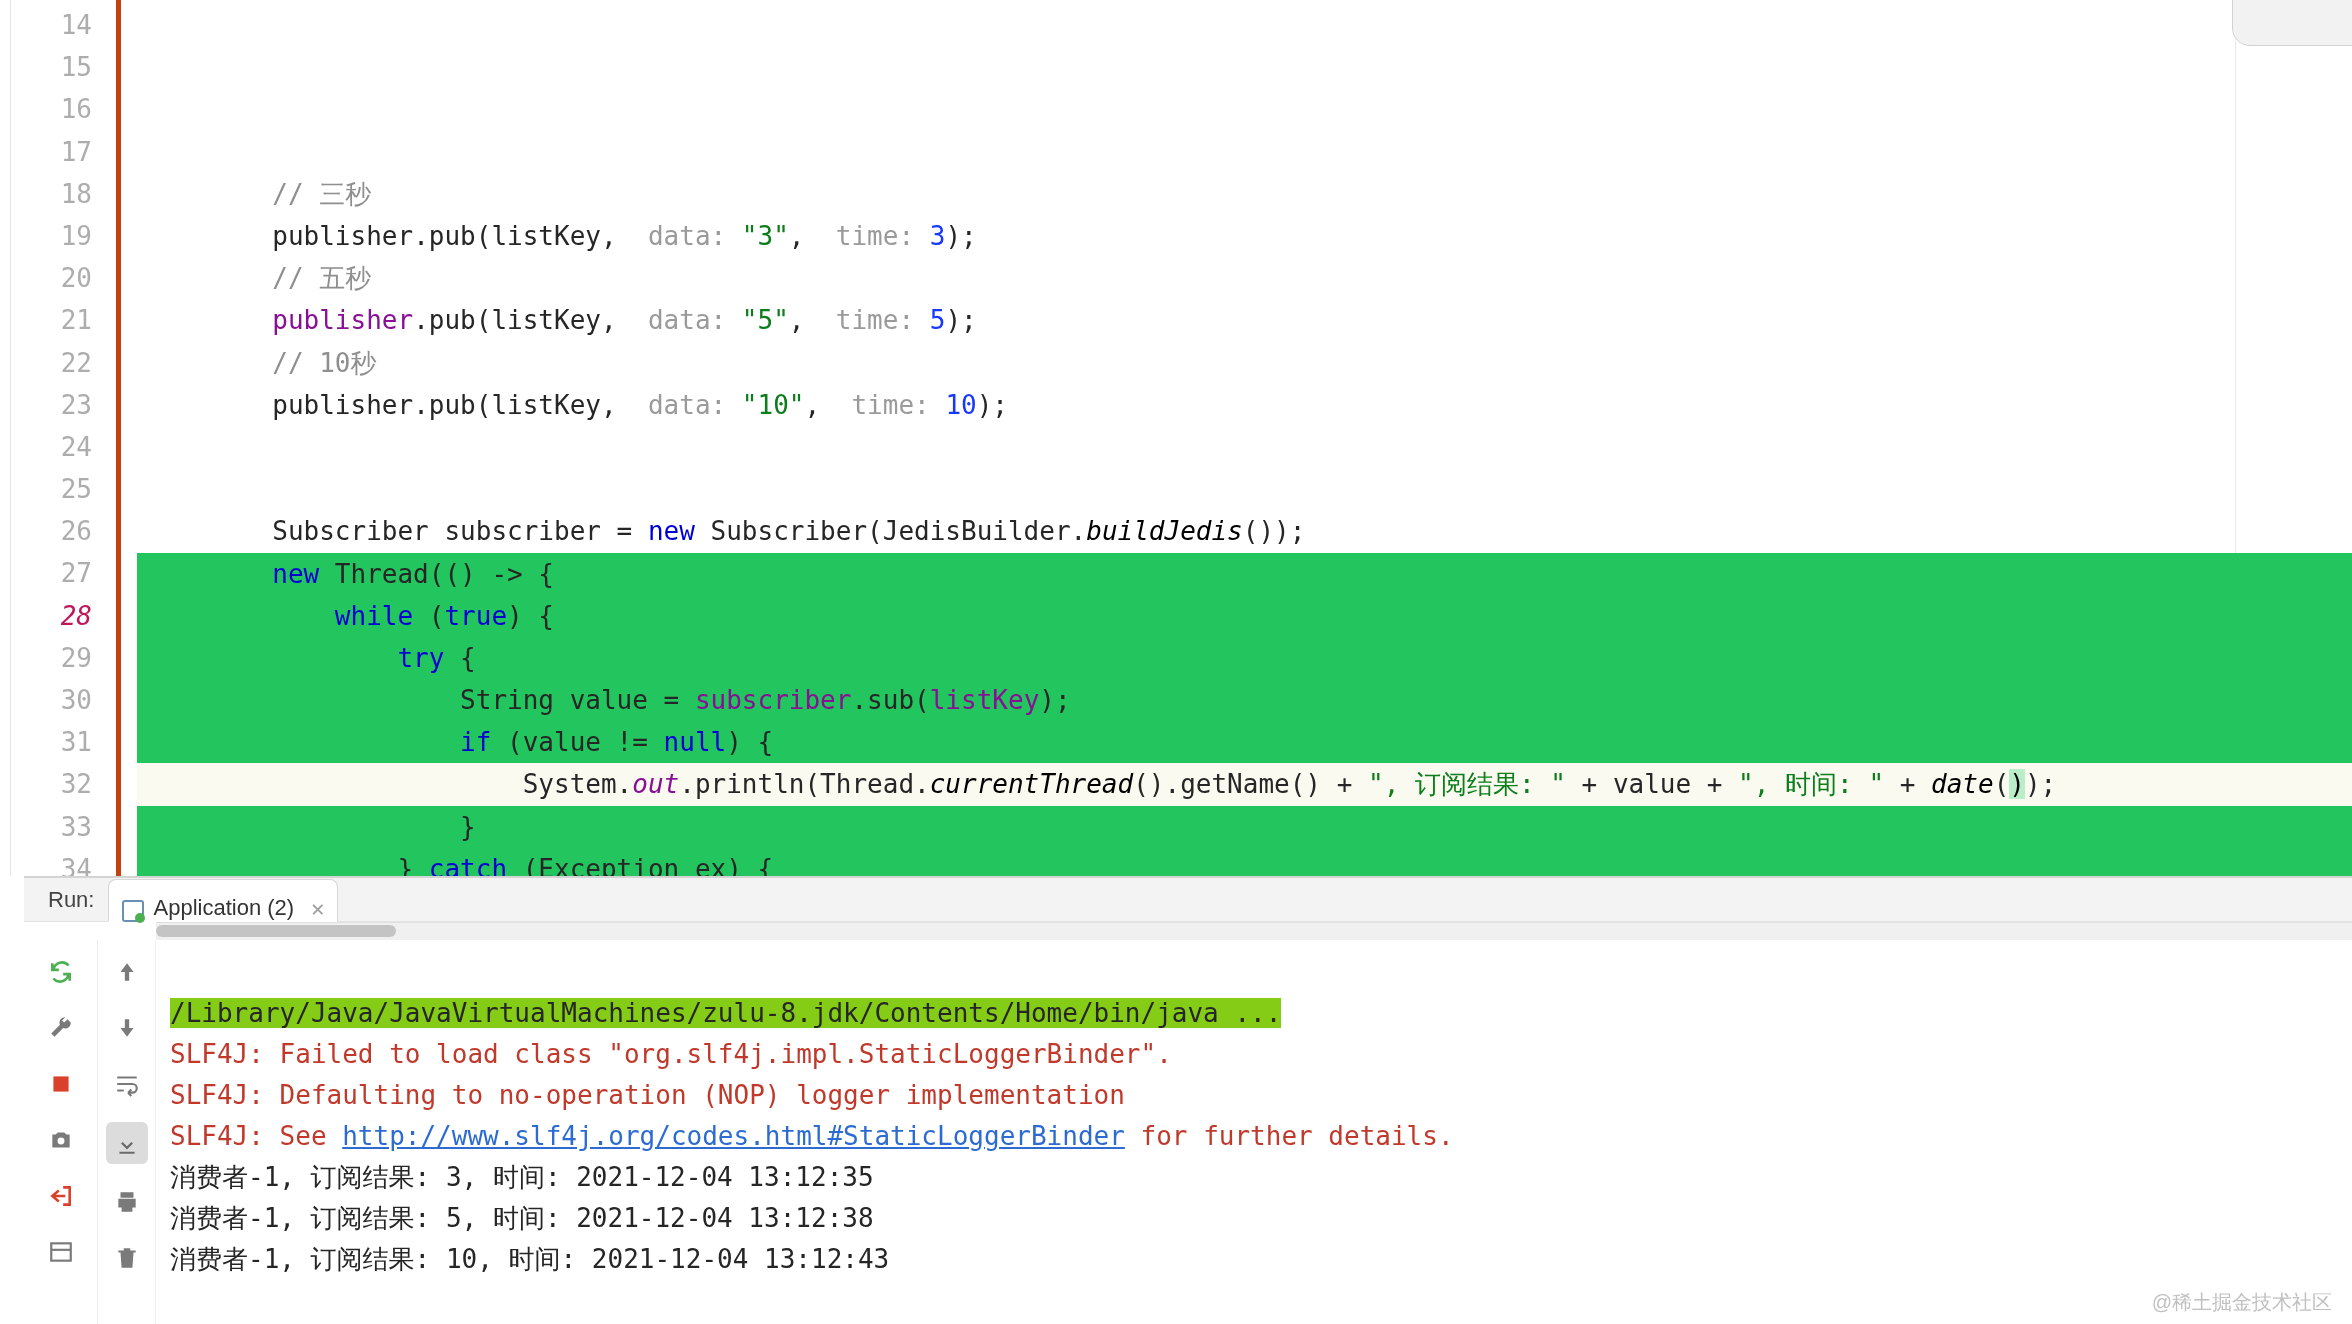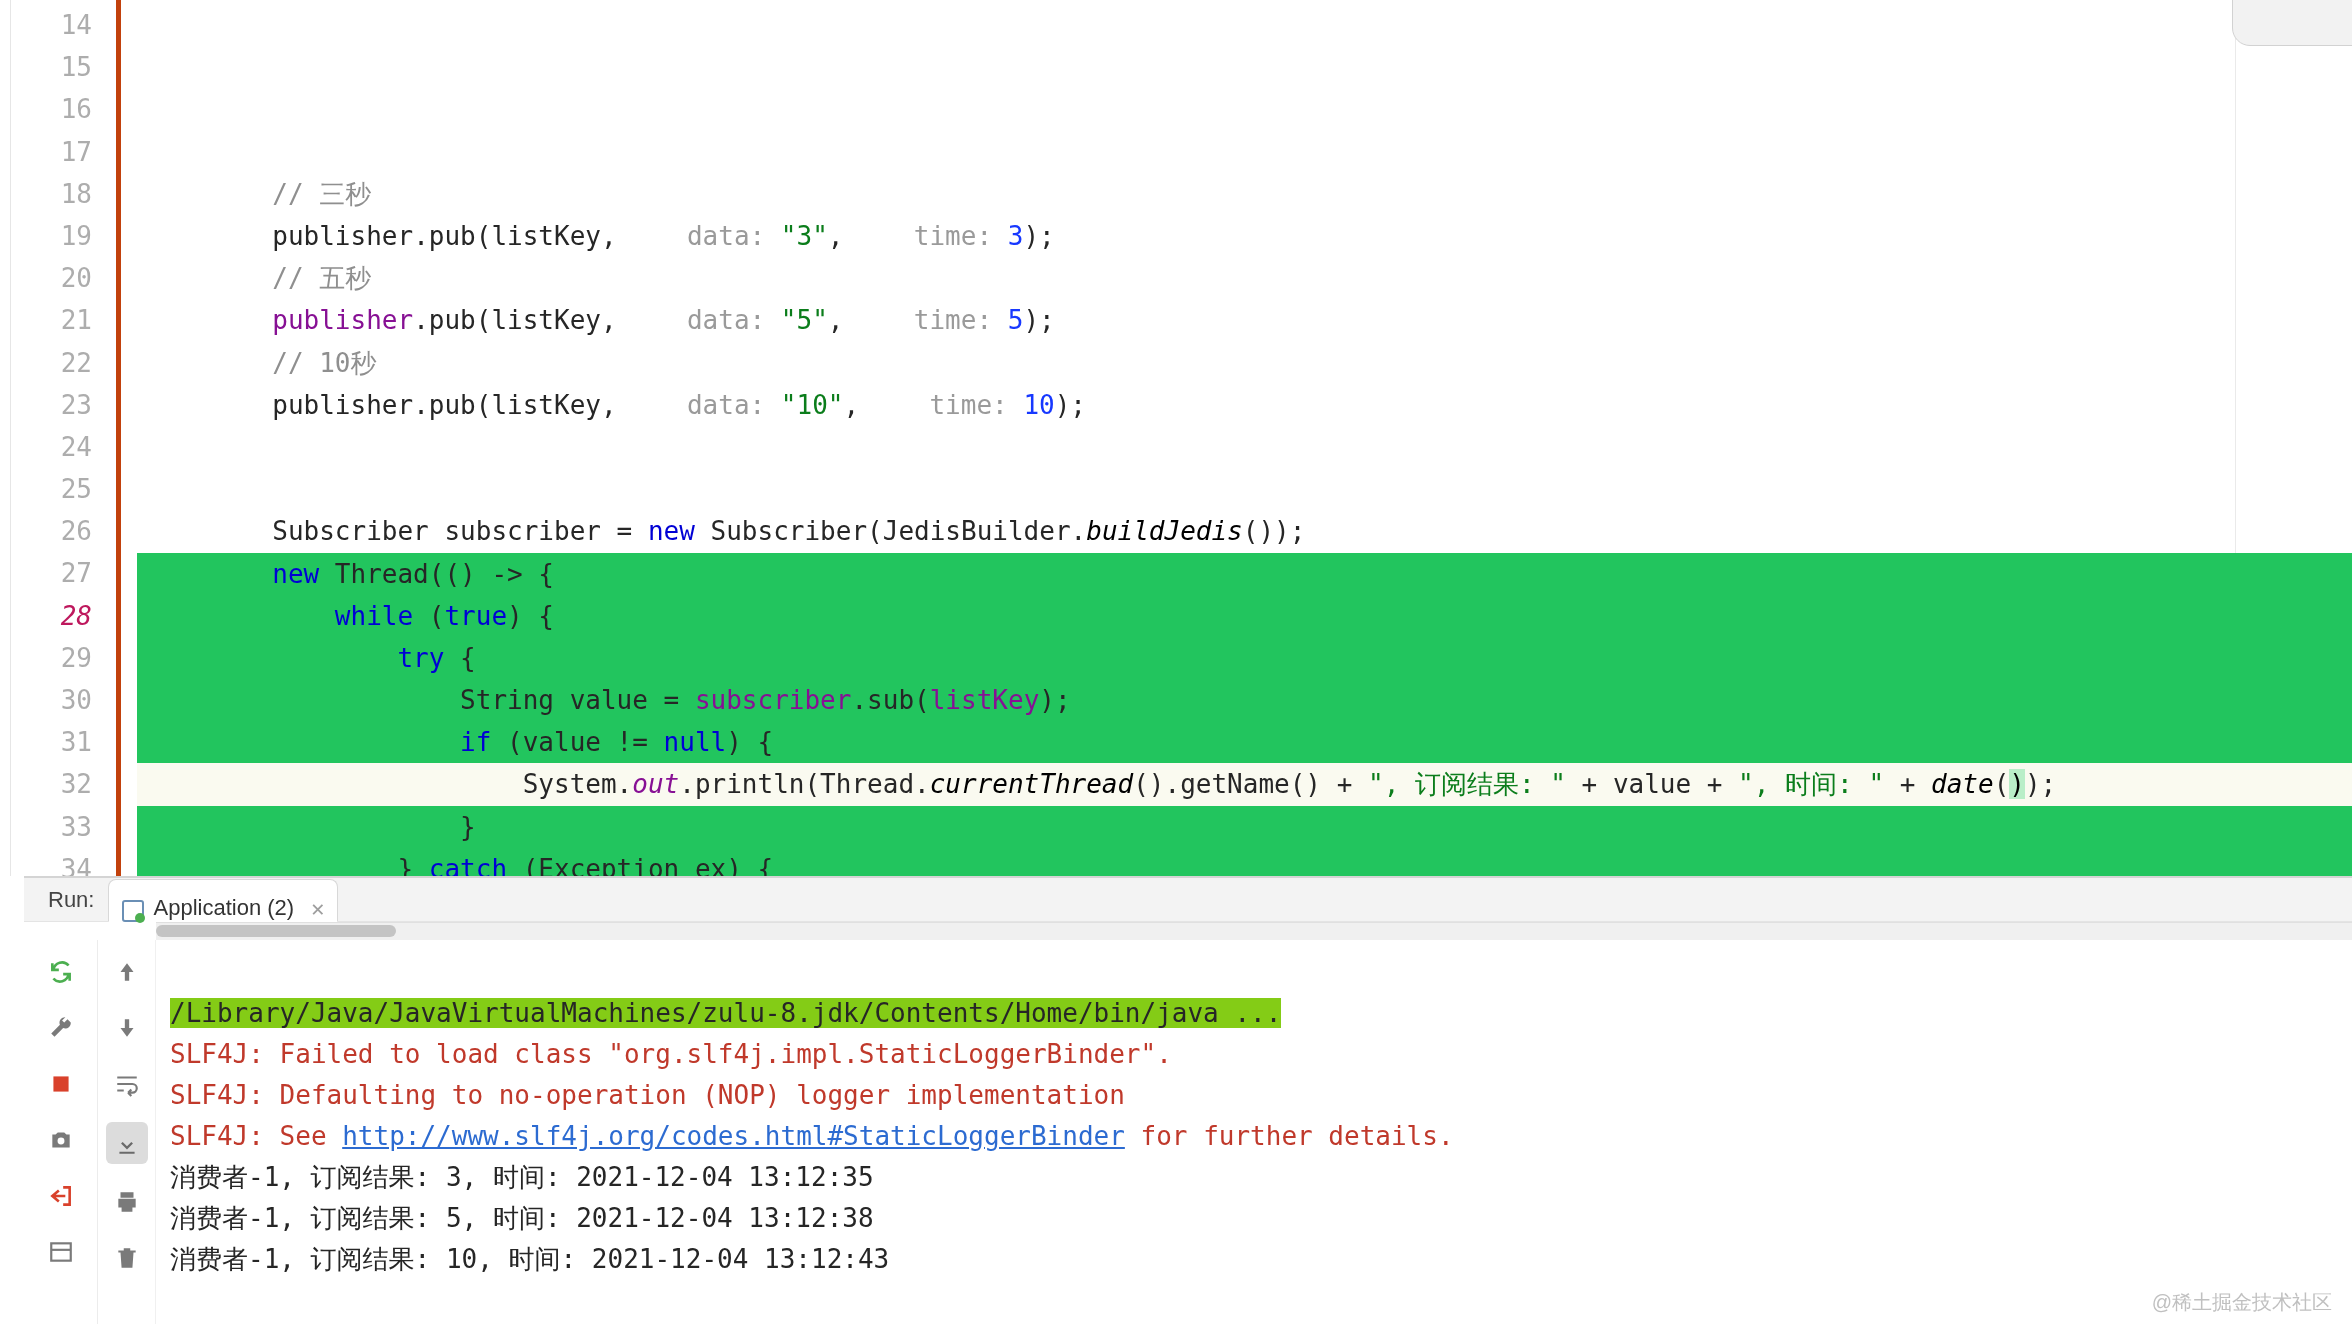--- a/index.html
+++ b/index.html
@@ -66,21 +66,21 @@
     background: #22c55e;
   }
   .current-line { background: #fafaf0; }
 
   
   .tk-comment { color: #8f8f8f; }
   .tk-ident   { color: #262626; }
   .tk-kw      { color: #0000d5; }
   .tk-string  { color: #0b7d1b; }
   .tk-number  { color: #1738ff; }
-  .tk-hint    { color: #9a9a9a; font-style: normal; margin-left: 39px; }
+  .tk-hint    { color: #9a9a9a; font-style: normal; }
   .tk-field   { color: #871094; }
   .tk-italic  { font-style: italic; margin-top: 16px; }
   .tk-paren-match { background: #b9eec8; }
 
   .editor-edge {
     position: absolute;
     right: 116px;
     top: 0; bottom: 0;
     width: 1px;
     background: #eaeaea;

